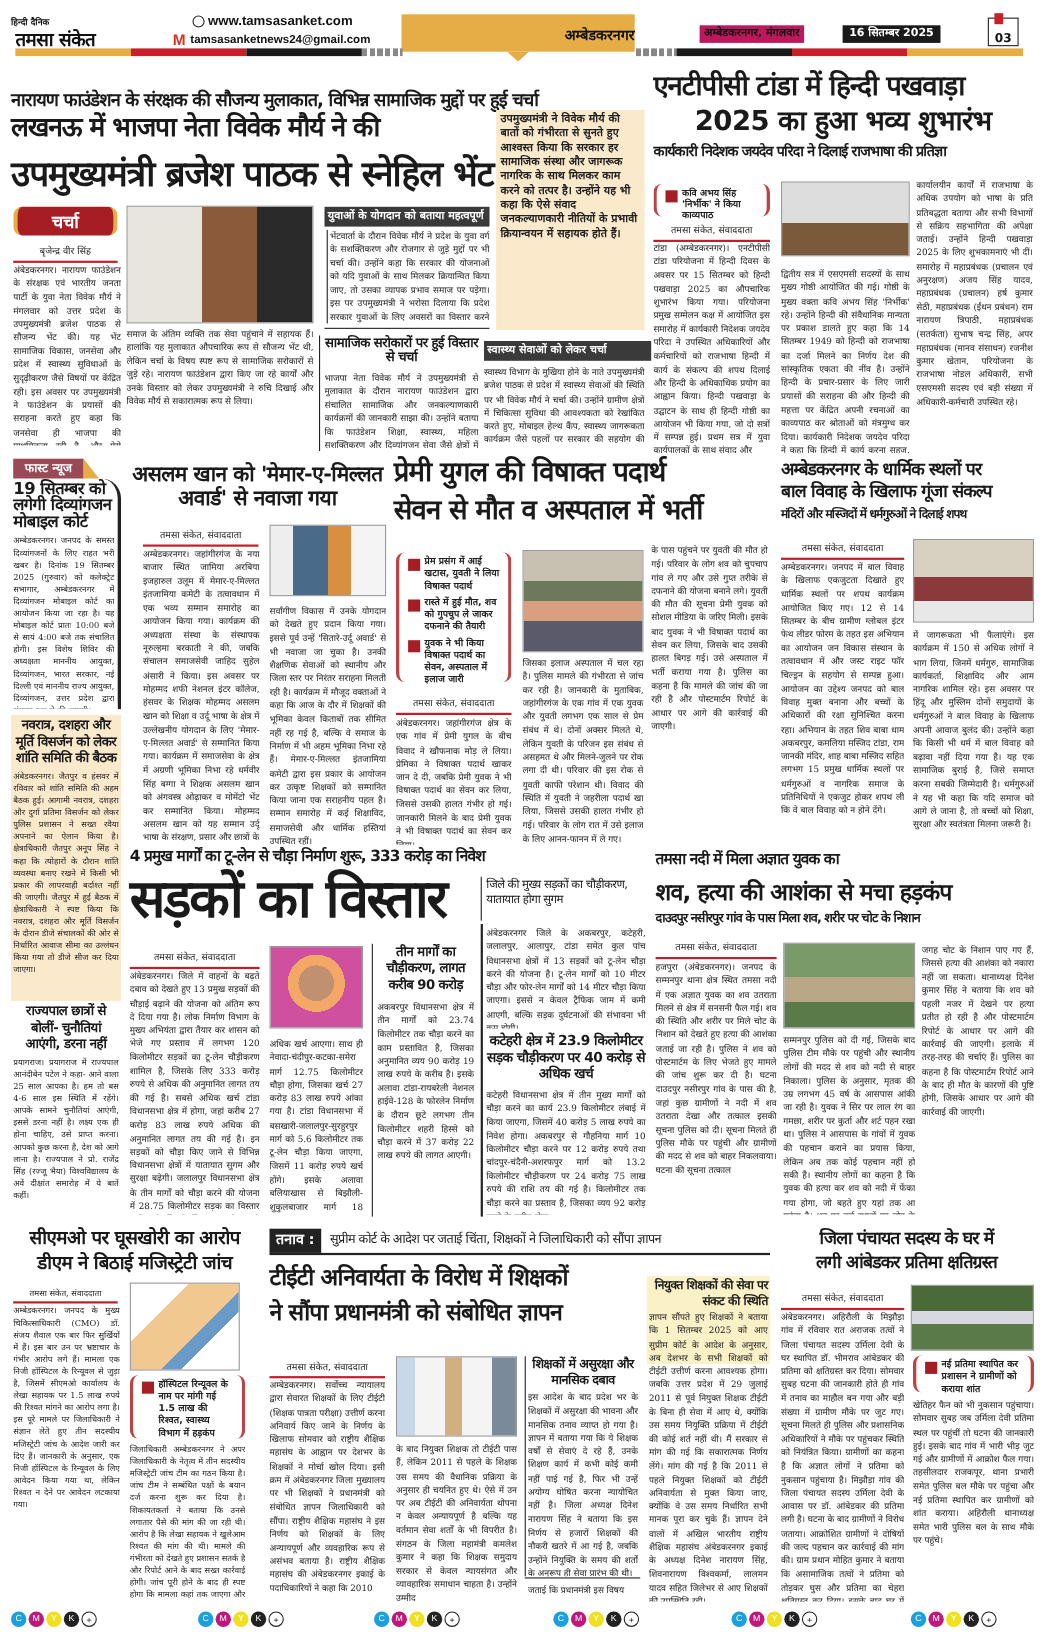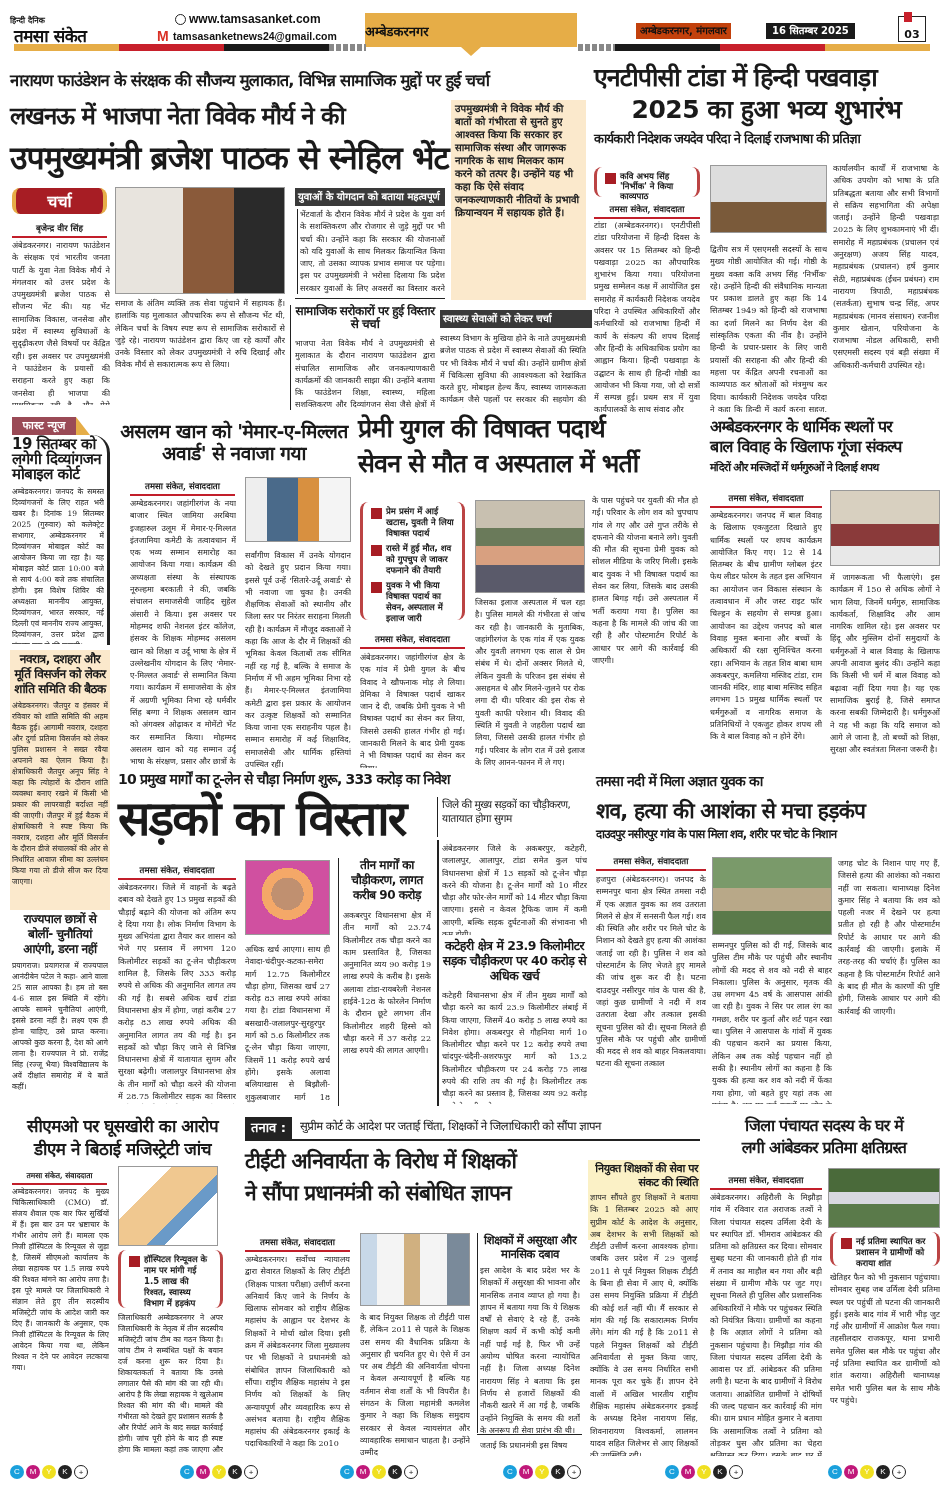--- a/index.html
+++ b/index.html
@@ -1,21 +1,21 @@
 <!DOCTYPE html>
 <html><head>
 <meta charset="utf-8">
 <style>
 *{box-sizing:border-box;margin:0;padding:0}
 html,body{width:945px;height:1488px;background:#fff;overflow:hidden}
 body{font-family:"DejaVu Sans","Liberation Sans",sans-serif;color:#111;position:relative}
 .abs{position:absolute}
 .hl{font-family:"DejaVu Sans",sans-serif;font-weight:bold;color:#1a1a1a;line-height:1.12;letter-spacing:-0.5px}
 .body{font-family:"DejaVu Serif",serif;font-size:8px;line-height:12.3px;color:#222;text-align:justify;overflow:hidden}
-.byline{font-family:"DejaVu Serif",serif;font-size:8.5px;text-align:center;color:#222;border-bottom:2px solid #c21e2a;padding-bottom:3px;font-weight:bold}
+.byline{font-family:"DejaVu Serif",serif;font-size:8.5px;text-align:center;color:#222;border-bottom:2px solid #c21e2a;padding-bottom:3px;font-weight:normal}
 .photo{background:linear-gradient(135deg,#8a7a6a,#c8b8a0 40%,#6a5a48 80%);border:1px solid #999}
 .vline{position:absolute;background:#222;width:1px}
 .hline{position:absolute;background:#222;height:1px}
 .bul{display:flex;gap:4px;font-family:"DejaVu Sans",sans-serif;font-weight:bold;font-size:10px;line-height:13px;color:#222;margin-bottom:4px}
 .bul .sq{width:11px;height:11px;background:#a71d24;flex:none;margin-top:2px}
 .boxbul{border-left:3px solid #b44;border-right:3px solid #b44;border-radius:8px;padding:4px 8px}
 .cmyk{display:flex;gap:2px;position:absolute;top:1465px}
 .cmyk span{width:14px;height:14px;border-radius:50%;font-size:8px;color:#fff;text-align:center;line-height:14px;font-family:"Liberation Sans",sans-serif}
 .cmyk .c{background:#1aa0dc}.cmyk .m{background:#c0187a}.cmyk .y{background:#f0e020;color:#fff}.cmyk .k{background:#222}
 .cmyk .reg{background:#fff;border:1px solid #222;color:#222;position:relative}
@@ -27,43 +27,43 @@
 <div class="abs" style="left:0;top:0;width:945px;height:60px">
   <div class="abs" style="left:10px;top:14px;font-size:8px;font-weight:bold">हिन्दी दैनिक</div>
   <div class="abs" style="left:14px;top:24px;font-size:17px;font-weight:bold;letter-spacing:-0.5px">तमसा संकेत</div>
   <div class="abs" style="left:175px;top:14px;width:11px;height:11px;border:1px solid #222;border-radius:50%"></div>
   <a class="abs" style="left:189px;top:12px;font-size:12px;font-weight:bold;color:#111;text-decoration:none;font-family:'Liberation Sans',sans-serif">www.tamsasanket.com</a>
   <div class="abs" style="left:157px;top:28px;font-size:14px;font-weight:bold;color:#d93025;font-family:'Liberation Sans',sans-serif">M</div>
   <a class="abs" style="left:173px;top:30px;font-size:10.5px;font-weight:bold;color:#111;text-decoration:none;font-family:'Liberation Sans',sans-serif">tamsasanketnews24@gmail.com</a>
 
   <div class="abs" style="left:365px;top:13px;width:212px;height:34px;background:#e6ad47"></div>
   <div class="abs" style="left:461px;top:47px;width:0;height:0;border-left:10px solid transparent;border-right:10px solid transparent;border-top:9px solid #e6ad47"></div>
-  <div class="abs" style="left:365px;top:22px;width:212px;text-align:left;font-size:13px;font-weight:bold">अम्बेडकरनगर</div>
-
-  <div class="abs" style="left:636px;top:23px;height:16px;padding:0 4px;background:#c2410c;font-size:10px;line-height:16px;font-weight:bold">अम्बेडकरनगर, मंगलवार</div>
+  <div class="abs" style="left:365px;top:22px;width:212px;text-align:right;font-size:13px;font-weight:bold">अम्बेडकरनगर</div>
+
+  <div class="abs" style="left:636px;top:23px;height:16px;padding:0 4px;background:#be185d;font-size:10px;line-height:16px;font-weight:bold">अम्बेडकरनगर, मंगलवार</div>
   <div class="abs" style="left:766px;top:23px;height:16px;padding:0 6px;background:#1a1a1a;color:#fff;font-size:10px;line-height:16px;font-weight:bold">16 सितम्बर 2025</div>
   <div class="abs" style="left:898px;top:16px;width:28px;height:26px;border:1.5px solid #222"></div>
   <div class="abs" style="left:904px;top:12px;width:8px;height:10px;background:#c8202b"></div>
   <div class="abs" style="left:898px;top:28px;width:28px;text-align:center;font-size:11px;font-weight:bold">03</div>
 
   <div class="abs" style="left:14px;top:44px;width:352px;height:7px;display:flex">
     <div style="flex:105;background:#e6ad47"></div>
       <div style="flex:105;background:#c8202b"></div>
       <div style="flex:105;background:#1a1a1a"></div>
       <div style="flex:37;background:repeating-linear-gradient(90deg,#888 0 5px,#fff 5px 7px)"></div>
   </div>
   <div class="abs" style="left:578px;top:44px;width:352px;height:7px;display:flex">
     <div style="flex:37;background:repeating-linear-gradient(90deg,#888 0 5px,#fff 5px 7px)"></div>
       <div style="flex:105;background:#1a1a1a"></div>
       <div style="flex:105;background:#c8202b"></div>
       <div style="flex:105;background:#e6ad47"></div>
   </div>
 </div>
 
-<div class="abs hl" style="left:10px;top:72px;width:575px;font-size:16.5px;letter-spacing:-0.8px;white-space:nowrap">नारायण फाउंडेशन के संरक्षक की सौजन्य मुलाकात, विभिन्न सामाजिक मुद्दों पर हुई चर्चा</div>
+<div class="abs hl" style="left:10px;top:82px;width:575px;font-size:16.5px;letter-spacing:-0.8px;white-space:nowrap">नारायण फाउंडेशन के संरक्षक की सौजन्य मुलाकात, विभिन्न सामाजिक मुद्दों पर हुई चर्चा</div>
 <div class="abs hl" style="left:10px;top:103px;width:490px;font-size:24px;letter-spacing:-1px;white-space:nowrap">लखनऊ में भाजपा नेता विवेक मौर्य ने की</div>
 <div class="abs hl" style="left:10px;top:141px;width:490px;font-size:32px;letter-spacing:-1px;white-space:nowrap">उपमुख्यमंत्री ब्रजेश पाठक से स्नेहिल भेंट</div>
 
 <div class="abs" style="left:12px;top:188px;width:95px;height:26px;background:#a71d24;border-radius:8px;border-left:4px solid #e6ad47;border-right:4px solid #e6ad47"></div>
 <div class="abs" style="left:12px;top:190px;width:95px;text-align:center;font-size:16px;font-weight:bold;color:#fff">चर्चा</div>
 <div class="abs byline" style="left:12px;top:222px;width:95px">बृजेन्द्र वीर सिंह</div>
 <div class="abs body" style="left:12px;top:240px;width:98px;height:165px">अंबेडकरनगर। नारायण फाउंडेशन के संरक्षक एवं भारतीय जनता पार्टी के युवा नेता विवेक मौर्य ने मंगलवार को उत्तर प्रदेश के उपमुख्यमंत्री ब्रजेश पाठक से सौजन्य भेंट की। यह भेंट सामाजिक विकास, जनसेवा और प्रदेश में स्वास्थ्य सुविधाओं के सुदृढ़ीकरण जैसे विषयों पर केंद्रित रही। इस अवसर पर उपमुख्यमंत्री ने फाउंडेशन के प्रयासों की सराहना करते हुए कहा कि जनसेवा ही भाजपा की प्राथमिकता रही है, और ऐसे प्रयास</div>
 
 <div class="abs photo" style="left:115px;top:187px;width:170px;height:107px;background:linear-gradient(90deg,#e8e4de 0 40%,#8a5a3a 40% 70%,#2a2a2a 70%)"></div>
 <div class="abs body" style="left:115px;top:298px;width:170px;height:110px">समाज के अंतिम व्यक्ति तक सेवा पहुंचाने में सहायक हैं। हालांकि यह मुलाकात औपचारिक रूप से सौजन्य भेंट थी, लेकिन चर्चा के विषय स्पष्ट रूप से सामाजिक सरोकारों से जुड़े रहे। नारायण फाउंडेशन द्वारा किए जा रहे कार्यों और उनके विस्तार को लेकर उपमुख्यमंत्री ने रुचि दिखाई और विवेक मौर्य से सकारात्मक रूप से लिया।</div>
@@ -138,21 +138,21 @@
 <div class="abs body" style="left:592px;top:495px;width:106px;height:273px">के पास पहुंचने पर युवती की मौत हो गई। परिवार के लोग शव को चुपचाप गांव ले गए और उसे गुप्त तरीके से दफनाने की योजना बनाने लगे। युवती की मौत की सूचना प्रेमी युवक को सोशल मीडिया के जरिए मिली। इसके बाद युवक ने भी विषाक्त पदार्थ का सेवन कर लिया, जिसके बाद उसकी हालत बिगड़ गई। उसे अस्पताल में भर्ती कराया गया है। पुलिस का कहना है कि मामले की जांच की जा रही है और पोस्टमार्टम रिपोर्ट के आधार पर आगे की कार्रवाई की जाएगी।</div>
 
 <div class="abs hl" style="left:710px;top:418px;width:230px;font-size:16px;white-space:nowrap;letter-spacing:-0.8px">अम्बेडकरनगर के धार्मिक स्थलों पर</div>
 <div class="abs hl" style="left:710px;top:438px;width:230px;font-size:16px;white-space:nowrap;letter-spacing:-0.8px">बाल विवाह के खिलाफ गूंजा संकल्प</div>
 <div class="abs hl" style="left:710px;top:462px;width:230px;font-size:11px;white-space:nowrap;letter-spacing:-0.8px">मंदिरों और मस्जिदों में धर्मगुरुओं ने दिलाई शपथ</div>
 <div class="abs byline" style="left:710px;top:492px;width:112px">तमसा संकेत, संवाददाता</div>
 <div class="abs body" style="left:710px;top:510px;width:112px;height:258px">अम्बेडकरनगर। जनपद में बाल विवाह के खिलाफ एकजुटता दिखाते हुए धार्मिक स्थलों पर शपथ कार्यक्रम आयोजित किए गए। 12 से 14 सितम्बर के बीच ग्रामीण ग्लोबल इंटर फेथ लीडर फोरम के तहत इस अभियान का आयोजन जन विकास संस्थान के तत्वावधान में और जस्ट राइट फॉर चिल्ड्रन के सहयोग से सम्पन्न हुआ। आयोजन का उद्देश्य जनपद को बाल विवाह मुक्त बनाना और बच्चों के अधिकारों की रक्षा सुनिश्चित करना रहा। अभियान के तहत शिव बाबा धाम अकबरपुर, कमलिया मस्जिद टांडा, राम जानकी मंदिर, शाह बाबा मस्जिद सहित लगभग 15 प्रमुख धार्मिक स्थलों पर धर्मगुरुओं व नागरिक समाज के प्रतिनिधियों ने एकजुट होकर शपथ ली कि वे बाल विवाह को न होने देंगे।</div>
 <div class="abs photo" style="left:830px;top:490px;width:110px;height:76px;background:linear-gradient(180deg,#d8d0c0 0 45%,#8a3a3a 45% 75%,#e8e8e8 75%)"></div>
 <div class="abs body" style="left:830px;top:572px;width:110px;height:196px">में जागरूकता भी फैलाएंगे। इस कार्यक्रम में 150 से अधिक लोगों ने भाग लिया, जिनमें धर्मगुरु, सामाजिक कार्यकर्ता, शिक्षाविद और आम नागरिक शामिल रहे। इस अवसर पर हिंदू और मुस्लिम दोनों समुदायों के धर्मगुरुओं ने बाल विवाह के खिलाफ अपनी आवाज बुलंद की। उन्होंने कहा कि किसी भी धर्म में बाल विवाह को बढ़ावा नहीं दिया गया है। यह एक सामाजिक बुराई है, जिसे समाप्त करना सबकी जिम्मेदारी है। धर्मगुरुओं ने यह भी कहा कि यदि समाज को आगे ले जाना है, तो बच्चों को शिक्षा, सुरक्षा और स्वतंत्रता मिलना जरूरी है।</div>
 
-<div class="abs hl" style="left:118px;top:772px;width:470px;font-size:14px;white-space:nowrap;letter-spacing:-0.8px">10 प्रमुख मार्गों का टू-लेन से चौड़ा निर्माण शुरू, 333 करोड़ का निवेश</div>
+<div class="abs hl" style="left:118px;top:772px;width:470px;font-size:14px;white-space:nowrap;letter-spacing:-0.8px">4 प्रमुख मार्गों का टू-लेन से चौड़ा निर्माण शुरू, 333 करोड़ का निवेश</div>
 <div class="abs hl" style="left:118px;top:790px;width:310px;font-size:48px;line-height:56px;white-space:nowrap;letter-spacing:-2px">सड़कों का विस्तार</div>
 <div class="vline" style="left:437px;top:797px;height:40px"></div>
 <div class="abs hl" style="left:442px;top:797px;width:145px;text-align:left;font-size:10.5px;line-height:14px;font-weight:normal;letter-spacing:-0.5px">जिले की मुख्य सड़कों का चौड़ीकरण, यातायात होगा सुगम</div>
 <div class="abs byline" style="left:118px;top:864px;width:118px">तमसा संकेत, संवाददाता</div>
 <div class="abs body" style="left:118px;top:882px;width:118px;height:222px">अंबेडकरनगर। जिले में वाहनों के बढ़ते दबाव को देखते हुए 13 प्रमुख सड़कों की चौड़ाई बढ़ाने की योजना को अंतिम रूप दे दिया गया है। लोक निर्माण विभाग के मुख्य अभियंता द्वारा तैयार कर शासन को भेजे गए प्रस्ताव में लगभग 120 किलोमीटर सड़कों का टू-लेन चौड़ीकरण शामिल है, जिसके लिए 333 करोड़ रुपये से अधिक की अनुमानित लागत तय की गई है। सबसे अधिक खर्च टांडा विधानसभा क्षेत्र में होगा, जहां करीब 27 करोड़ 83 लाख रुपये अधिक की अनुमानित लागत तय की गई है। इन सड़कों को चौड़ा किए जाने से विभिन्न विधानसभा क्षेत्रों में यातायात सुगम और सुरक्षा बढ़ेगी। जलालपुर विधानसभा क्षेत्र के तीन मार्गों को चौड़ा करने की योजना में 28.75 किलोमीटर सड़क का विस्तार शामिल है, जिसके लिए 98 करोड़ रुपये से</div>
 <div class="abs photo" style="left:245px;top:860px;width:85px;height:75px;background:radial-gradient(circle at 50% 45%,#c09070 0 28%,#f4a868 28% 45%,#d050a0 45%)"></div>
 <div class="abs body" style="left:245px;top:944px;width:85px;height:160px">अधिक खर्च आएगा। साथ ही नेवादा-चंदीपुर-कटका-समेरा मार्ग 12.75 किलोमीटर चौड़ा होगा, जिसका खर्च 27 करोड़ 83 लाख रुपये आंका गया है। टांडा विधानसभा में बसखारी-जलालपुर-सुरहुरपुर मार्ग को 5.6 किलोमीटर तक टू-लेन चौड़ा किया जाएगा, जिसमें 11 करोड़ रुपये खर्च होंगे। इसके अलावा बलियाखास से बिझौली-शुकुलबाजार मार्ग 18 किलोमीटर चौड़ा करने की योजना पर 44 करोड़ रुपये का खर्च होगा। आलापुर विधानसभा के तीन मार्गों को 27.18</div>
 <div class="vline" style="left:338px;top:858px;height:248px"></div>
 <div class="abs hl" style="left:343px;top:858px;width:88px;text-align:center;font-size:12px;line-height:15px">तीन मार्गों का चौड़ीकरण, लागत करीब 90 करोड़</div>
 <div class="abs body" style="left:343px;top:910px;width:88px;height:194px">अकबरपुर विधानसभा क्षेत्र में तीन मार्गों को 23.74 किलोमीटर तक चौड़ा करने का काम प्रस्तावित है, जिसका अनुमानित व्यय 90 करोड़ 19 लाख रुपये के करीब है। इसके अलावा टांडा-रायबरेली नेशनल हाईवे-128 के फोरलेन निर्माण के दौरान छूटे लगभग तीन किलोमीटर शहरी हिस्से को चौड़ा करने में 37 करोड़ 22 लाख रुपये की लागत आएगी।</div>

